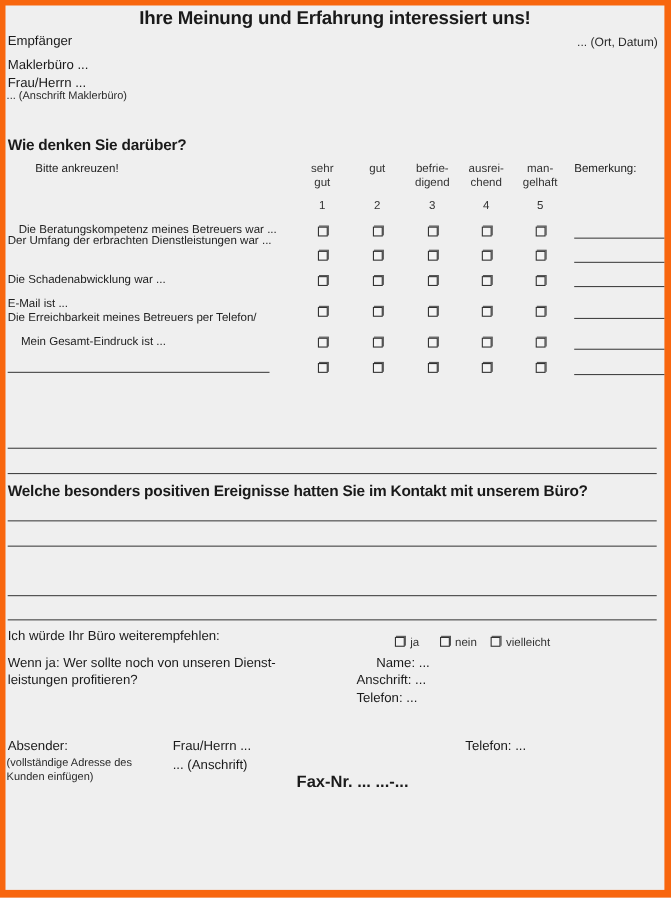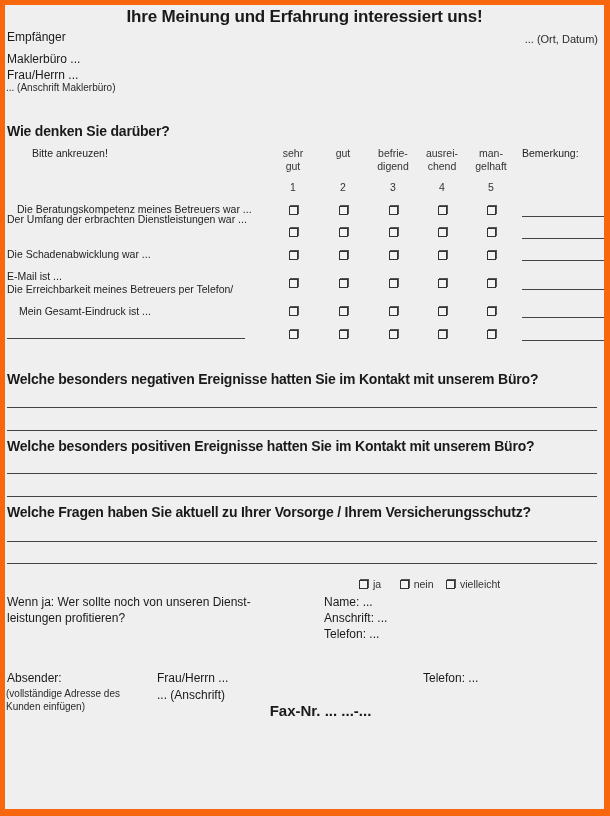--- a/index.html
+++ b/index.html
@@ -135,40 +135,39 @@
       </div>
       <div class="line" style="left: 2px; width: 238px; top: 333px;"></div>
       <div class="cb" style="left: 288px; top: 325px;"></div>
       <div class="cb" style="left: 338px; top: 325px;"></div>
       <div class="cb" style="left: 388px; top: 325px;"></div>
       <div class="cb" style="left: 437px; top: 325px;"></div>
       <div class="cb" style="left: 486px; top: 325px;"></div>
       <div class="line" style="left: 517px; width: 82px; top: 335px;"></div>
     </div>
 
-  <div class="abs section-h" style="left:2px; top:366px;">Welche besonders negativen Ereignisse hatten Sie im Kontakt mit unserem Büro?</div>
   <div class="line" style="left:2px; width:590px; top:402px;"></div>
   <div class="line" style="left:2px; width:590px; top:425px;"></div>
 
   <div class="abs section-h" style="left:2px; top:433px;">Welche besonders positiven Ereignisse hatten Sie im Kontakt mit unserem Büro?</div>
   <div class="line" style="left:2px; width:590px; top:468px;"></div>
   <div class="line" style="left:2px; width:590px; top:491px;"></div>
 
-  <div class="abs section-h" style="left:2px; top:499px;">Welche Fragen haben Sie aktuell zu Ihrer Vorsorge / Ihrem Versicherungsschutz?</div>
   <div class="line" style="left:2px; width:590px; top:536px;"></div>
   <div class="line" style="left:2px; width:590px; top:558px;"></div>
 
+  <div class="abs big" style="left:2px; top:566px;">Ich würde Ihr Büro weiterempfehlen:</div>
   <div class="abs" style="left:320px; top:569px;padding-left:34px;">
     <span class="cb inline"></span><span class="opt">ja</span>
     <span class="cb inline"></span><span class="opt" style="margin-right:8px;">nein</span>
     <span class="cb inline"></span><span class="opt">vielleicht</span>
   </div>
   <div class="abs big" style="left:2px; top:590px;">Wenn ja: Wer sollte noch von unseren Dienst-</div>
   <div class="abs big" style="left:2px; top:606px;">leistungen profitieren?</div>
-  <div class="abs big" style="left:319px; top:590px;">Name: ...</div>
+  <div class="abs big" style="left:337px; top:590px;">Name: ...</div>
   <div class="abs big" style="left:319px; top:606px;">Anschrift: ...</div>
   <div class="abs big" style="left:319px; top:622px;">Telefon: ...</div>
 
   <div class="abs big" style="left:2px; top:666px;">Absender:</div>
   <div class="abs small" style="left:1px; top:683px;">(vollständige Adresse des</div>
   <div class="abs small" style="left:1px; top:696px;">Kunden einfügen)</div>
   <div class="abs big" style="left:152px; top:666px;">Frau/Herrn ...</div>
   <div class="abs big" style="left:152px; top:683px;">... (Anschrift)</div>
   <div class="abs big" style="left:418px; top:666px;">Telefon: ...</div>
 

